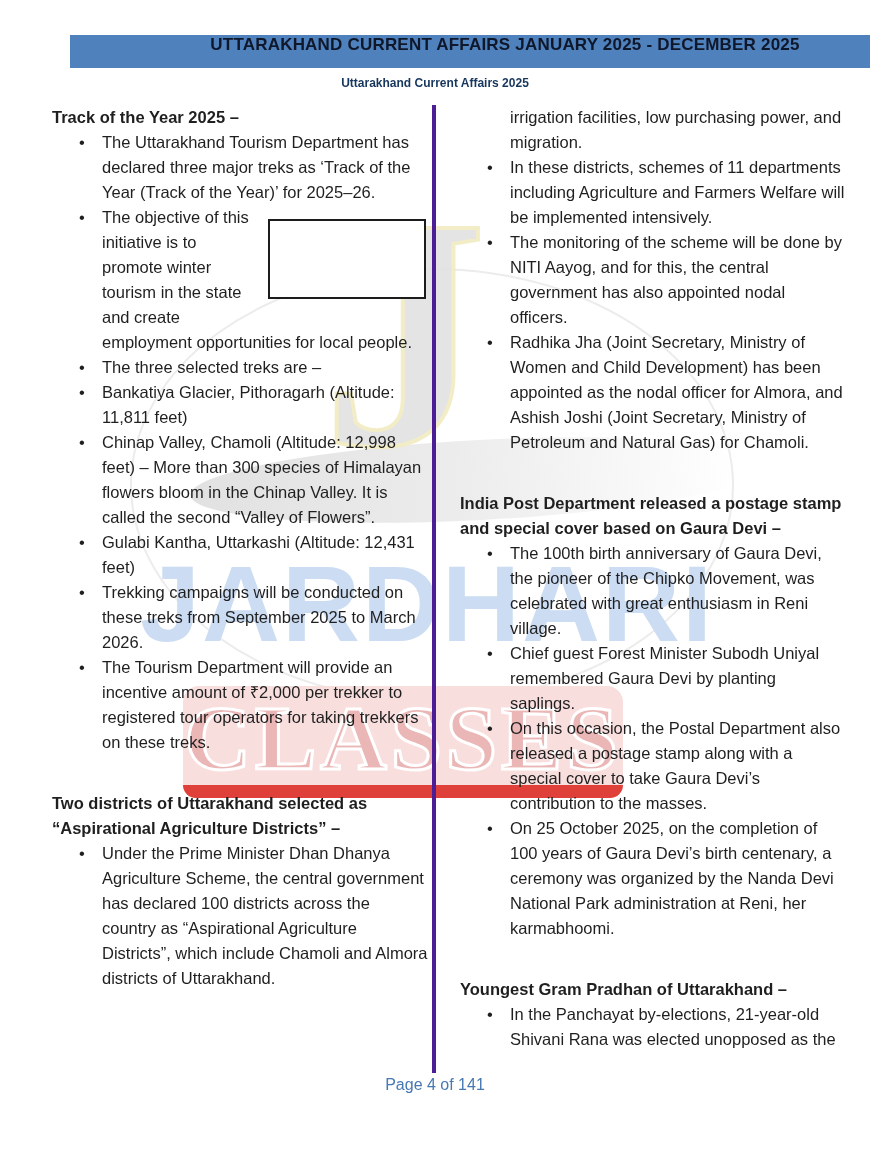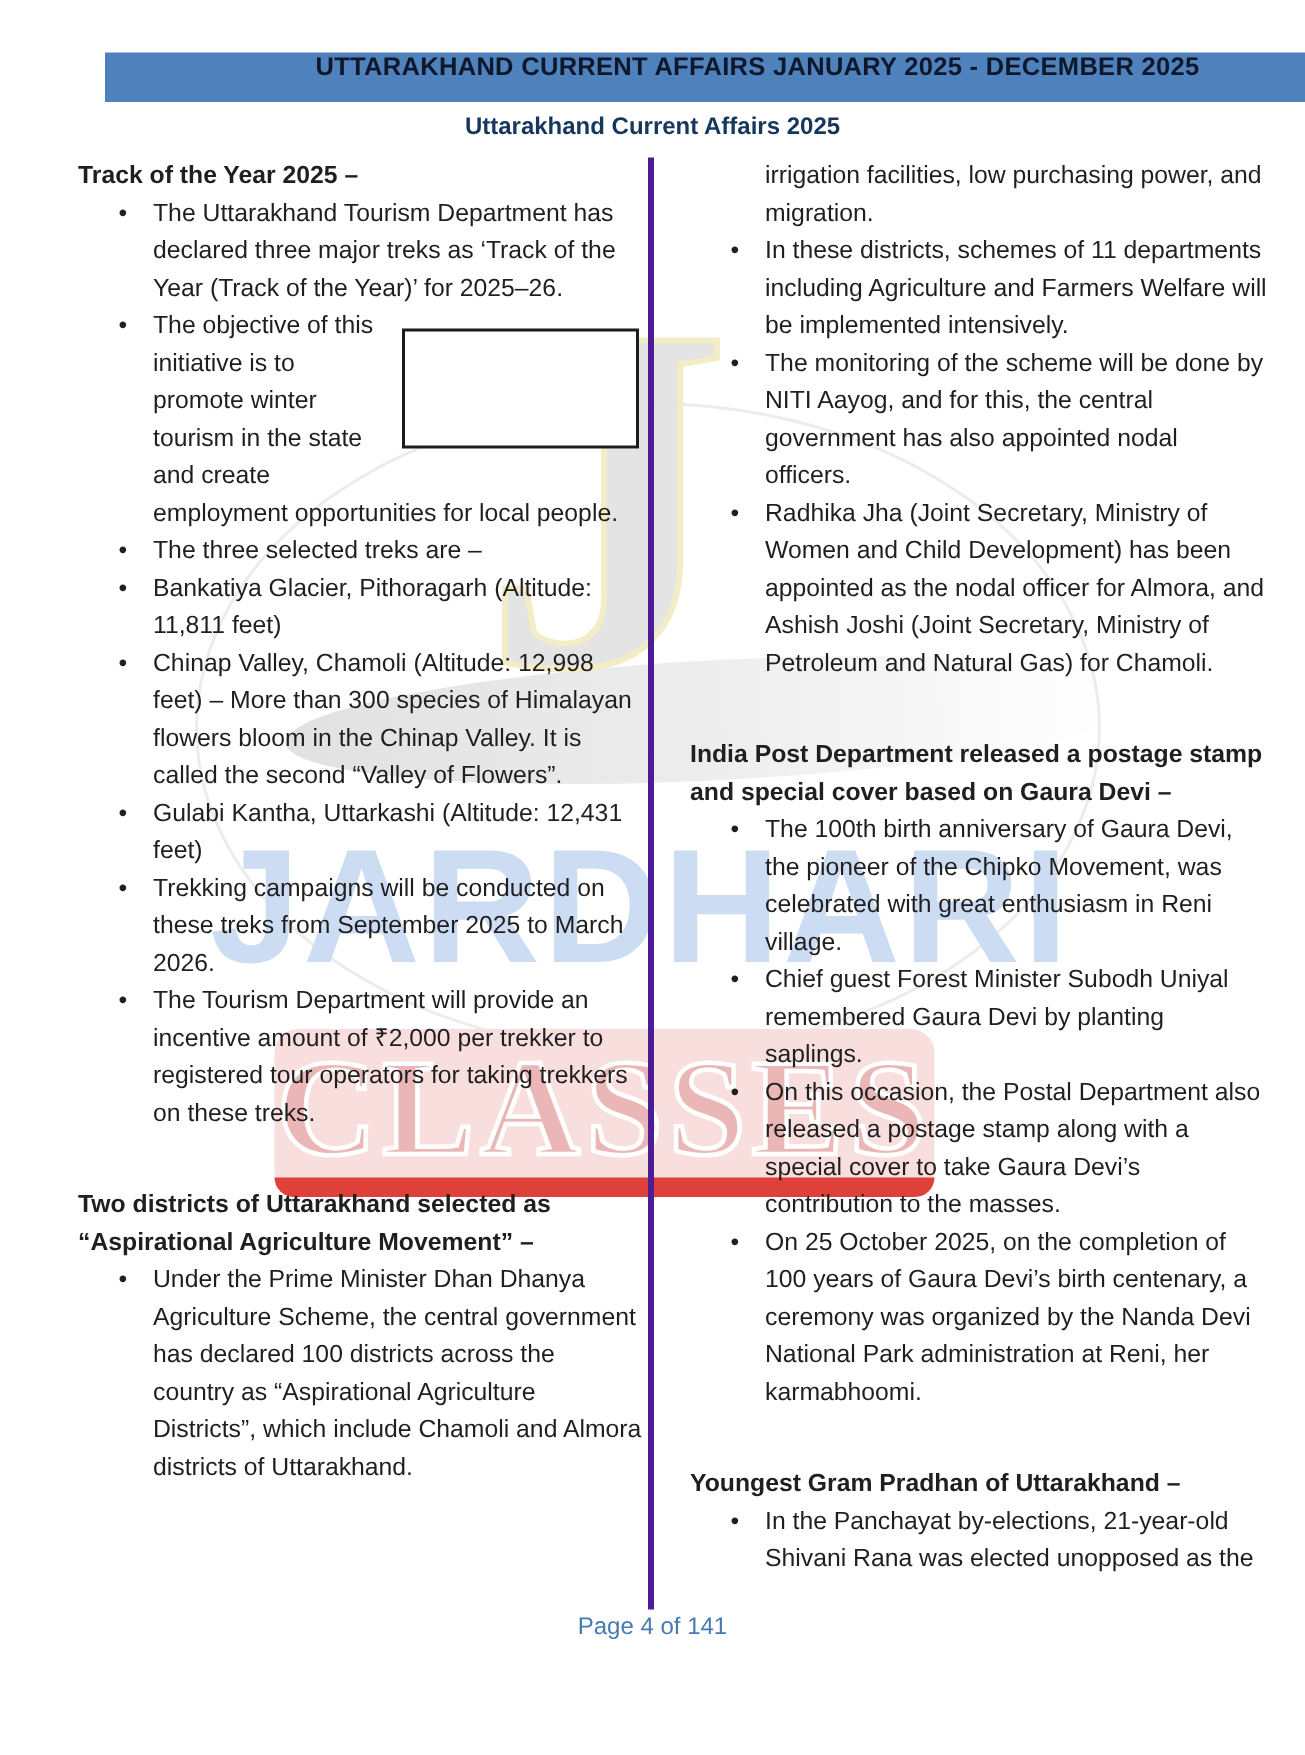--- a/index.html
+++ b/index.html
@@ -23,21 +23,21 @@
         background:#e0403a;border-radius:0 0 16px 16px;}
   .wm-word-bottom{position:absolute;left:0;top:2px;width:100%;text-align:center;
         font-family:"Liberation Serif",serif;font-weight:bold;font-size:92px;line-height:100px;
         color:#eab6b6;-webkit-text-stroke:3px #ffffff;letter-spacing:4px;}
   
   .content{position:relative;z-index:1;}
   .banner{position:absolute;left:70px;top:35px;width:870px;height:33px;
         background:#4f81bd;color:#0f172a;font-weight:bold;font-size:17px;
         display:flex;justify-content:center;letter-spacing:.2px;}
   .page-title{position:absolute;left:0;top:76px;width:100%;text-align:center;
-        color:#17365d;font-weight:bold;font-size:16px;}
+        color:#17365d;font-weight:bold;font-size:12px;}
   .cols{position:absolute;left:52px;top:105px;width:793px;display:flex;
         font-size:16.5px;line-height:25px;}
   .col-left{width:380px;padding-right:4px;box-sizing:border-box;}
   .col-right{flex:1;border-left:4px solid #4c1d95;padding-left:24px;box-sizing:border-box;
         min-height:968px;}
   .heading{font-weight:bold;}
   .sec{margin:0;}
   .sec + .sec{margin-top:36px;}
   ul.blist{list-style:none;margin:0;padding:0;}
   ul.blist li{position:relative;padding-left:50px;}
@@ -112,21 +112,21 @@
             <li><span>The three selected treks are –</span></li>
             <li><span>Bankatiya Glacier, Pithoragarh (Altitude: 11,811 feet)</span></li>
             <li><span>Chinap Valley, Chamoli (Altitude: 12,998 feet) – More than 300 species of Himalayan flowers bloom in the Chinap Valley. It is called the second “Valley of Flowers”.</span></li>
             <li><span>Gulabi Kantha, Uttarkashi (Altitude: 12,431 feet)</span></li>
             <li><span>Trekking campaigns will be conducted on these treks from September 2025 to March 2026.</span></li>
             <li><span>The Tourism Department will provide an incentive amount of ₹2,000 per trekker to registered tour operators for taking trekkers on these treks.</span></li>
           </ul>
         </div>
 
         <div class="sec">
-          <div class="heading">Two districts of Uttarakhand selected as “Aspirational Agriculture Movement” –</div>
+          <div class="heading">Two districts of Uttarakhand selected as “Aspirational Agriculture Districts” –</div>
           <ul class="blist">
             <li><span>Under the Prime Minister Dhan Dhanya Agriculture Scheme, the central government has declared 100 districts across the country as “Aspirational Agriculture Districts”, which include Chamoli and Almora districts of Uttarakhand.</span></li>
           </ul>
         </div>
       </div>
 
       <div class="col-right">
         <div class="sec">
           <div class="cont-text">irrigation facilities, low purchasing power, and migration.</div>
           <ul class="blist">

